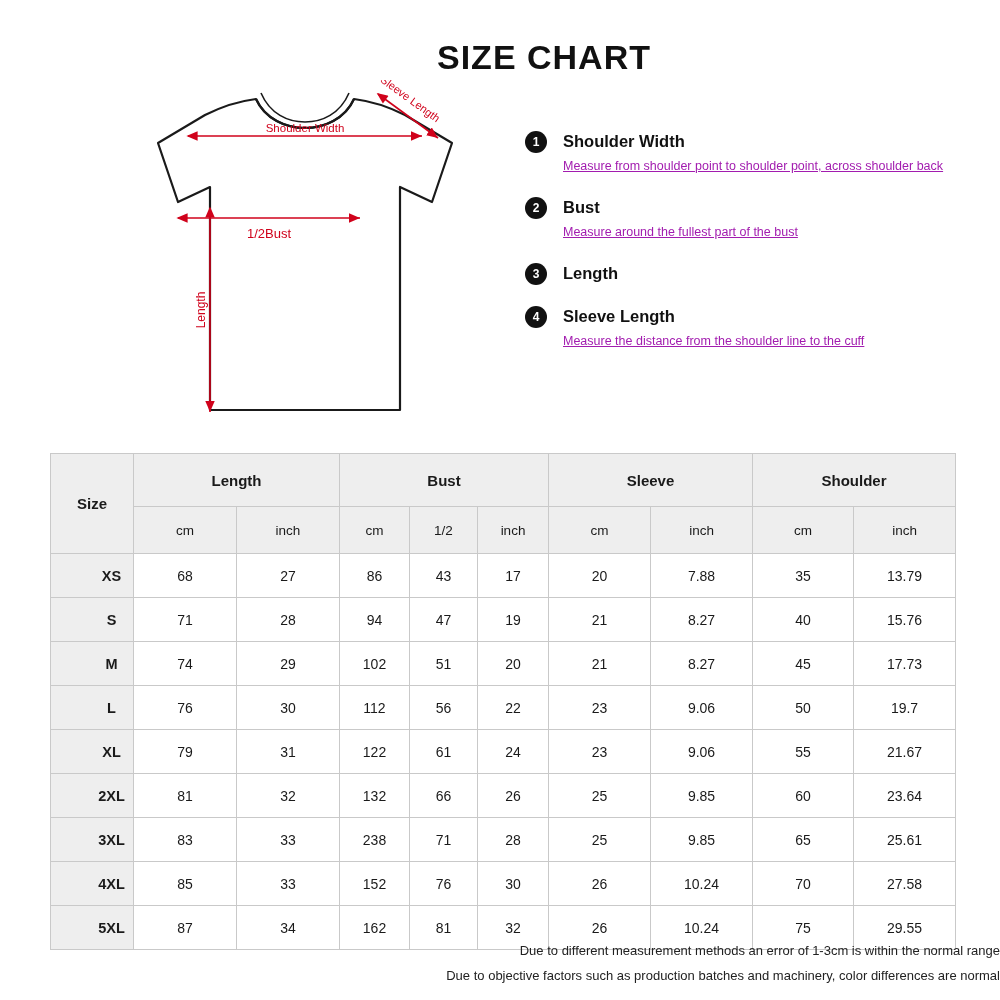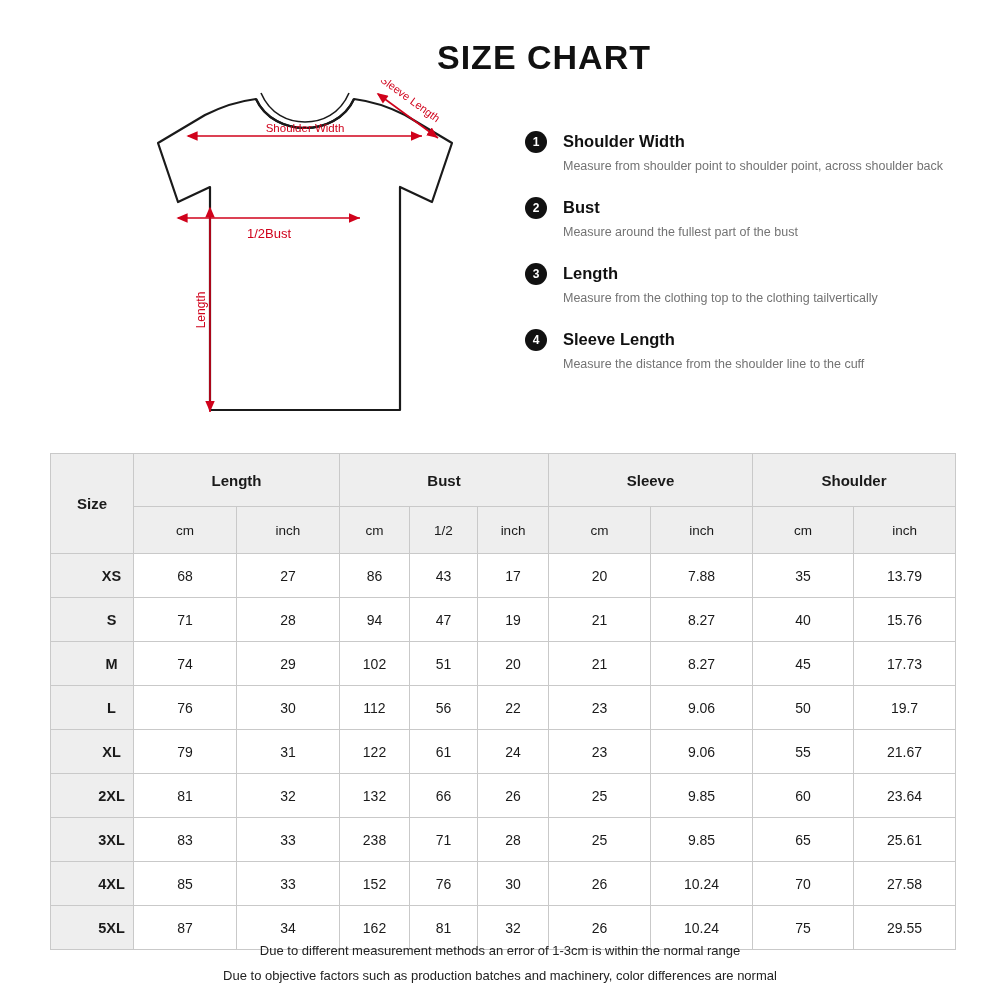--- a/index.html
+++ b/index.html
@@ -71,23 +71,24 @@
     text-align: center;
   }
   .legend-title {
     font-size: 16.5px;
     font-weight: bold;
     color: #111;
     line-height: 22px;
   }
   .legend-desc {
     font-size: 12.5px;
-    color: #737373;
+    color: #a21caf;
     margin-top: 6px;
     line-height: 17px;
+    text-decoration: underline;
   }
 
   
   .table-wrap {
     position: absolute;
     left: 50px;
     top: 453px;
     width: 905px;
   }
   table.size-table {
@@ -129,21 +130,21 @@
     font-size: 14.5px;
     padding-left: 40px;
   }
 
   
   .notes {
     position: absolute;
     left: 0;
     top: 938px;
     width: 1000px;
-    text-align: center;
+    text-align: right;
   }
   .note {
     font-size: 13px;
     color: #222;
     line-height: 25px;
   }
 </style>
 </head>
 <body>
 
@@ -206,21 +207,20 @@
 
     <div class="legend-item">
       <span class="legend-num">2</span>
       <div class="legend-title">Bust</div>
       <div class="legend-desc">Measure around the fullest part of the bust</div>
     </div>
 
     <div class="legend-item">
       <span class="legend-num">3</span>
       <div class="legend-title">Length</div>
-      <div class="legend-desc">Measure from the clothing top to the clothing tailvertically</div>
     </div>
 
     <div class="legend-item">
       <span class="legend-num">4</span>
       <div class="legend-title">Sleeve Length</div>
       <div class="legend-desc">Measure the distance from the shoulder line to the cuff</div>
     </div>
 
   </div>
 

